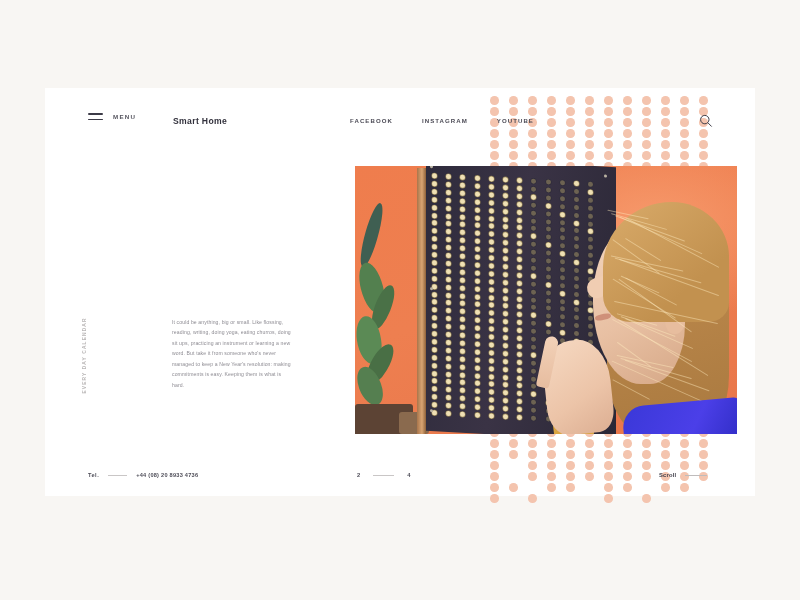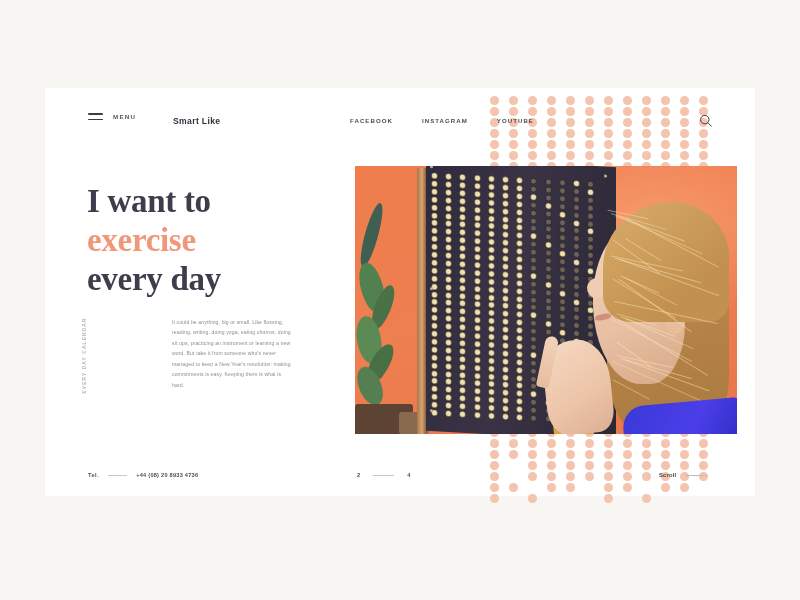--- a/index.html
+++ b/index.html
@@ -837,41 +837,36 @@
 
   <div id="header">
     <div id="menu-group">
       <span id="hamburger">
         <i></i>
           <i></i>
       </span>
       <span id="menu-label">MENU</span>
     </div>
 
-    <div id="brand">Smart Like</div>
+    <div id="brand">Smart Home</div>
 
     <nav id="social">
       <a>FACEBOOK</a>
       <a>INSTAGRAM</a>
       <a>YOUTUBE</a>
     </nav>
 
     <div id="search-btn">
       <svg width="16" height="16" viewBox="0 0 16 16">
         <circle cx="6.8" cy="6.6" r="4.2" fill="none" stroke="#3f3e49" stroke-width="1"></circle>
         <line x1="10" y1="9.9" x2="13.4" y2="13.3" stroke="#3f3e49" stroke-width="1" stroke-linecap="round"></line>
       </svg>
     </div>
   </div>
 
-  <h1 id="headline">
-    <span>I want to</span><br>
-    <span class="accent">exercise</span><br>
-    <span>every day</span>
-  </h1>
 
   <div id="vertical-label">
     <span>EVERY DAY CALENDAR</span>
   </div>
 
   <p id="body-copy">It could be anything, big or small. Like flossing, reading, writing, doing yoga, eating churros, doing sit ups, practicing an instrument or learning a new word. But take it from someone who's never managed to keep a New Year's resolution: making commitments is easy. Keeping them is what is hard.</p>
 
   <div id="footer">
     <div id="tel-block">
       <span id="tel-label">Tel.</span>

